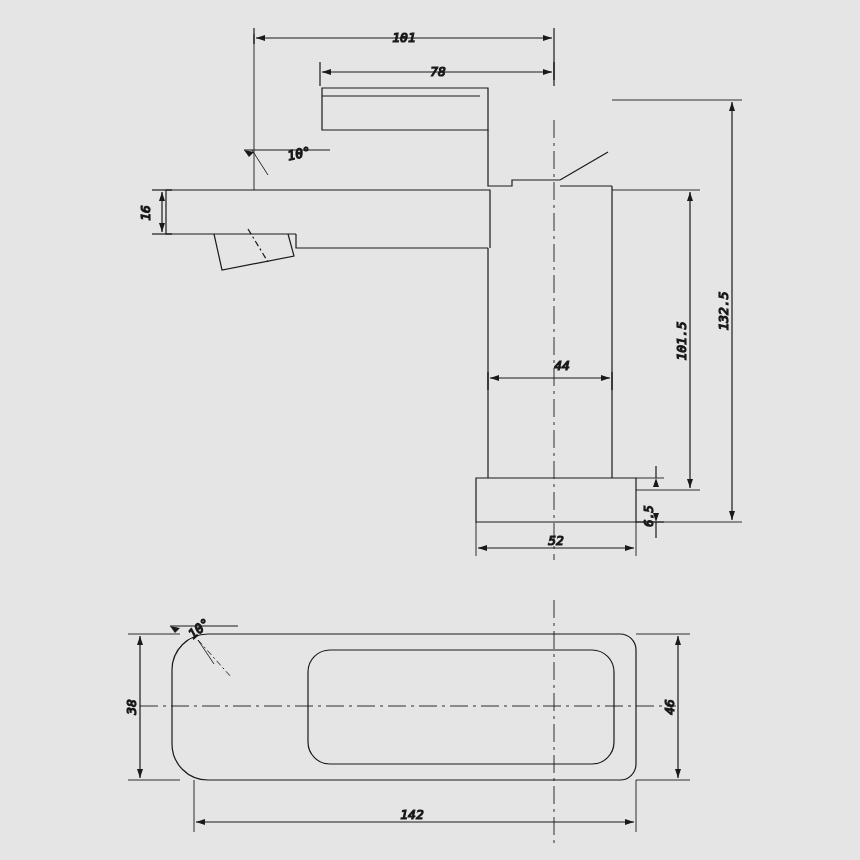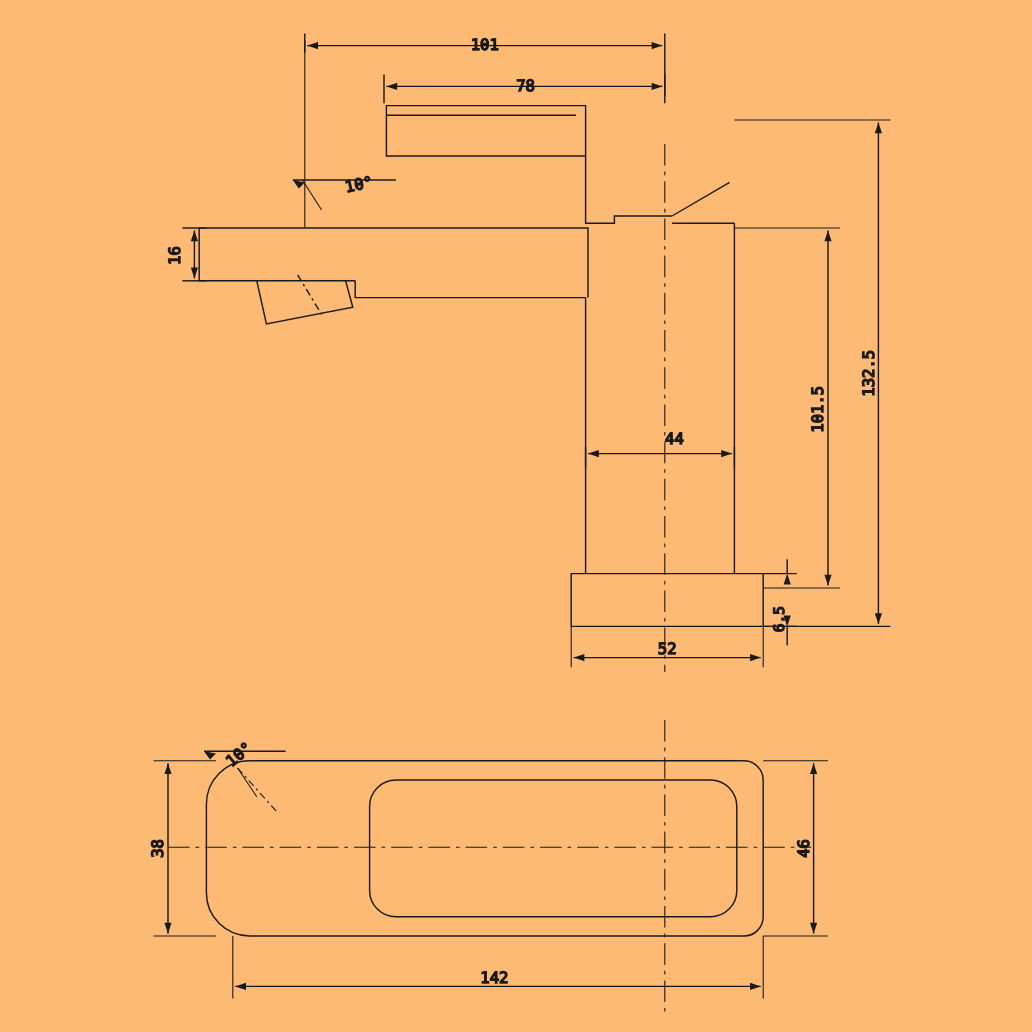--- a/index.html
+++ b/index.html
@@ -10,21 +10,22 @@
   body {
     width: 860px;
     height: 860px;
     font-family: "DejaVu Sans Mono", monospace;
   }
   #stage {
     position: relative;
     width: 860px;
     height: 860px;
     overflow: hidden;
-    background: #fdba74;
+    background: #e5e5e5;
+    font-style: italic;
   }
   svg#drawing {
     position: absolute;
     left: 0;
     top: 0;
     width: 860px;
     height: 860px;
   }
   .dim-text {
     font-family: "DejaVu Sans Mono", monospace;

